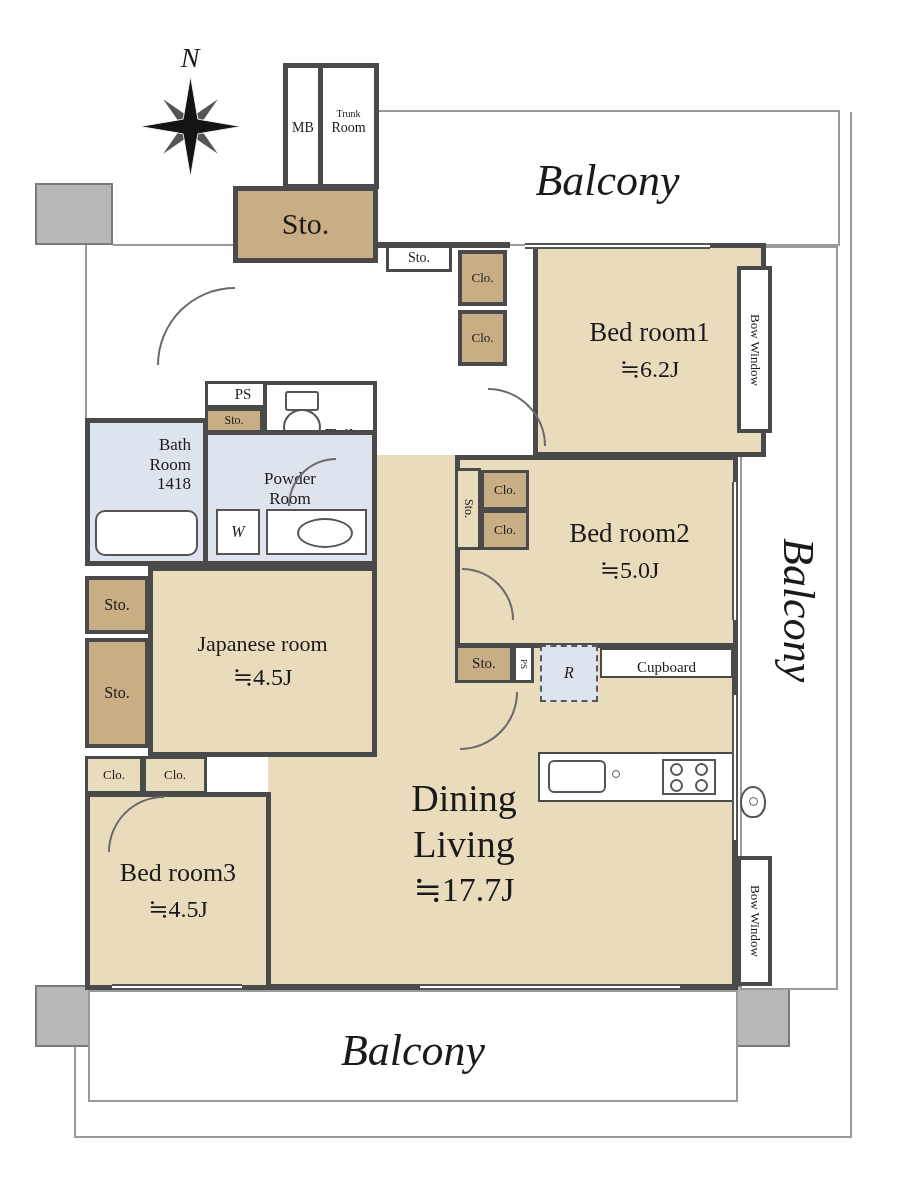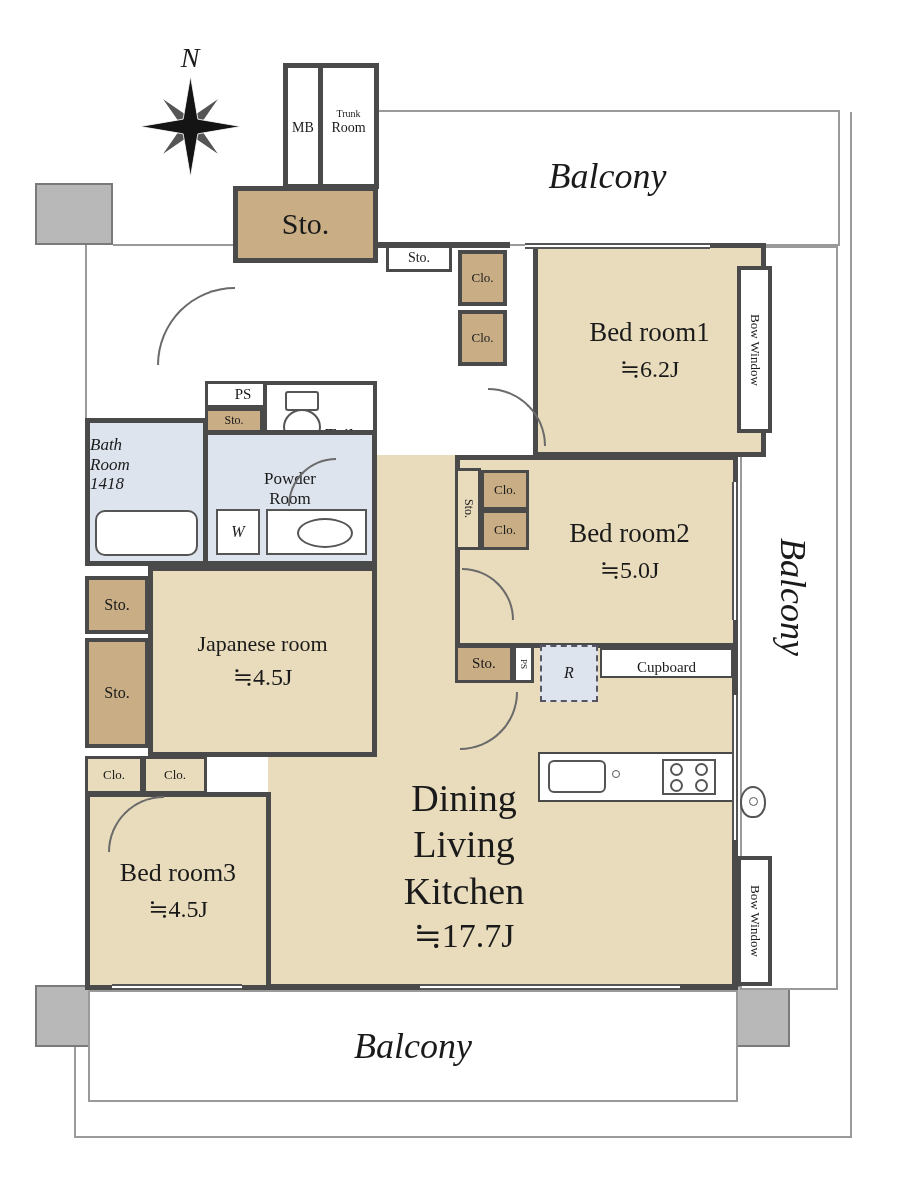--- a/index.html
+++ b/index.html
@@ -12,21 +12,21 @@
   .room{border:5px solid var(--wall);display:flex;flex-direction:column;align-items:center;justify-content:center;text-align:center;}
   .tan{background:var(--tan);}
   .dtan{background:var(--dtan);}
   .blue{background:var(--blue);}
   .white{background:#fff;}
   .pillar{background:var(--pillar);border:2px solid #7a7a7a;}
   .thinbox{border:2px solid var(--thin);background:#fff;}
   .wall{background:var(--wall);}
   .tline{background:var(--thin);}
   .lbl{line-height:1.15;}
-  .big-balcony{font-size:36px;font-style:italic;}
+  .big-balcony{font-size:44px;font-style:italic;}
   .room-name{font-size:27px;}
   .room-size{font-size:24px;margin-top:8px;}
   .v-text{writing-mode:vertical-rl;}
   .arc{border:0 solid #6a6a6a;background:transparent;}
   .fixture{border:2px solid #555;background:#fff;}
   .win-h{background:linear-gradient(#fff 0 40%,#555 40% 60%,#fff 60% 100%);border-top:2px solid #555;border-bottom:2px solid #555;}
   .win-v{background:linear-gradient(90deg,#fff 0 40%,#555 40% 60%,#fff 60% 100%);border-left:2px solid #555;border-right:2px solid #555;}
   .tile{background-image:repeating-linear-gradient(0deg,transparent 0 17px,#e0ddd4 17px 18px),repeating-linear-gradient(90deg,transparent 0 17px,#e0ddd4 17px 18px);}
   .burner{width:13px;height:13px;border:2px solid #555;border-radius:50%;box-sizing:border-box;}
 </style>
@@ -111,21 +111,21 @@
   <div class="abs dtan" style="left:205px;top:408px;width:58px;height:26px;border:3px solid var(--wall);box-sizing:border-box;display:flex;align-items:center;justify-content:center;">
     <span class="lbl" style="font-size:12px;">Sto.</span>
   </div>
   <div class="abs white" style="left:263px;top:381px;width:114px;height:80px;border:4px solid var(--wall);box-sizing:border-box;">
     <div class="abs fixture" style="left:18px;top:6px;width:34px;height:20px;border-radius:3px;"></div>
     <div class="abs fixture" style="left:16px;top:24px;width:38px;height:36px;border-radius:50%;"></div>
     <div class="abs lbl" style="right:6px;bottom:10px;font-size:18px;">Toilet</div>
   </div>
 
   <div class="abs blue" style="left:85px;top:418px;width:123px;height:148px;border:5px solid var(--wall);box-sizing:border-box;">
-    <div class="abs" style="left:0;right:12px;top:12px;text-align:left;font-style:italic;">
+    <div class="abs" style="left:0;right:12px;top:12px;text-align:right;">
       <div class="lbl" style="font-size:17px;">Bath</div>
       <div class="lbl" style="font-size:17px;">Room</div>
       <div class="lbl" style="font-size:17px;">1418</div>
     </div>
     <div class="abs fixture" style="left:5px;right:5px;bottom:5px;height:46px;border-radius:10px;border-width:2.5px;"></div>
   </div>
 
   <div class="abs blue" style="left:203px;top:430px;width:174px;height:136px;border:5px solid var(--wall);box-sizing:border-box;">
     <div class="abs" style="left:0;right:0;top:34px;text-align:center;">
       <div class="lbl" style="font-size:17px;">Powder</div>
@@ -173,21 +173,20 @@
   </div>
 
   <div class="abs room tan" style="left:85px;top:792px;width:186px;height:198px;">
     <div class="lbl" style="font-size:26px;">Bed room3</div>
     <div class="lbl" style="font-size:24px;margin-top:8px;">≒4.5J</div>
   </div>
 
   <div class="abs" style="left:368px;top:775px;width:192px;text-align:center;">
     <div class="lbl" style="font-size:38px;line-height:1.22;">Dining</div>
     <div class="lbl" style="font-size:38px;line-height:1.22;">Living</div>
-    <div class="lbl" style="font-size:38px;line-height:1.22;">Kitchen</div>
     <div class="lbl" style="font-size:34px;line-height:1.3;">≒17.7J</div>
   </div>
 
   <div class="abs dtan" style="left:455px;top:645px;width:58px;height:38px;border:3px solid var(--wall);box-sizing:border-box;display:flex;align-items:center;justify-content:center;">
     <span class="lbl" style="font-size:15px;">Sto.</span>
   </div>
   <div class="abs white" style="left:513px;top:645px;width:21px;height:38px;border:3px solid var(--wall);box-sizing:border-box;display:flex;align-items:center;justify-content:center;">
     <span class="lbl v-text" style="font-size:9px;">PS</span>
   </div>
   <div class="abs blue" style="left:540px;top:645px;width:58px;height:57px;border:2px dashed #556;box-sizing:border-box;display:flex;align-items:center;justify-content:center;">

